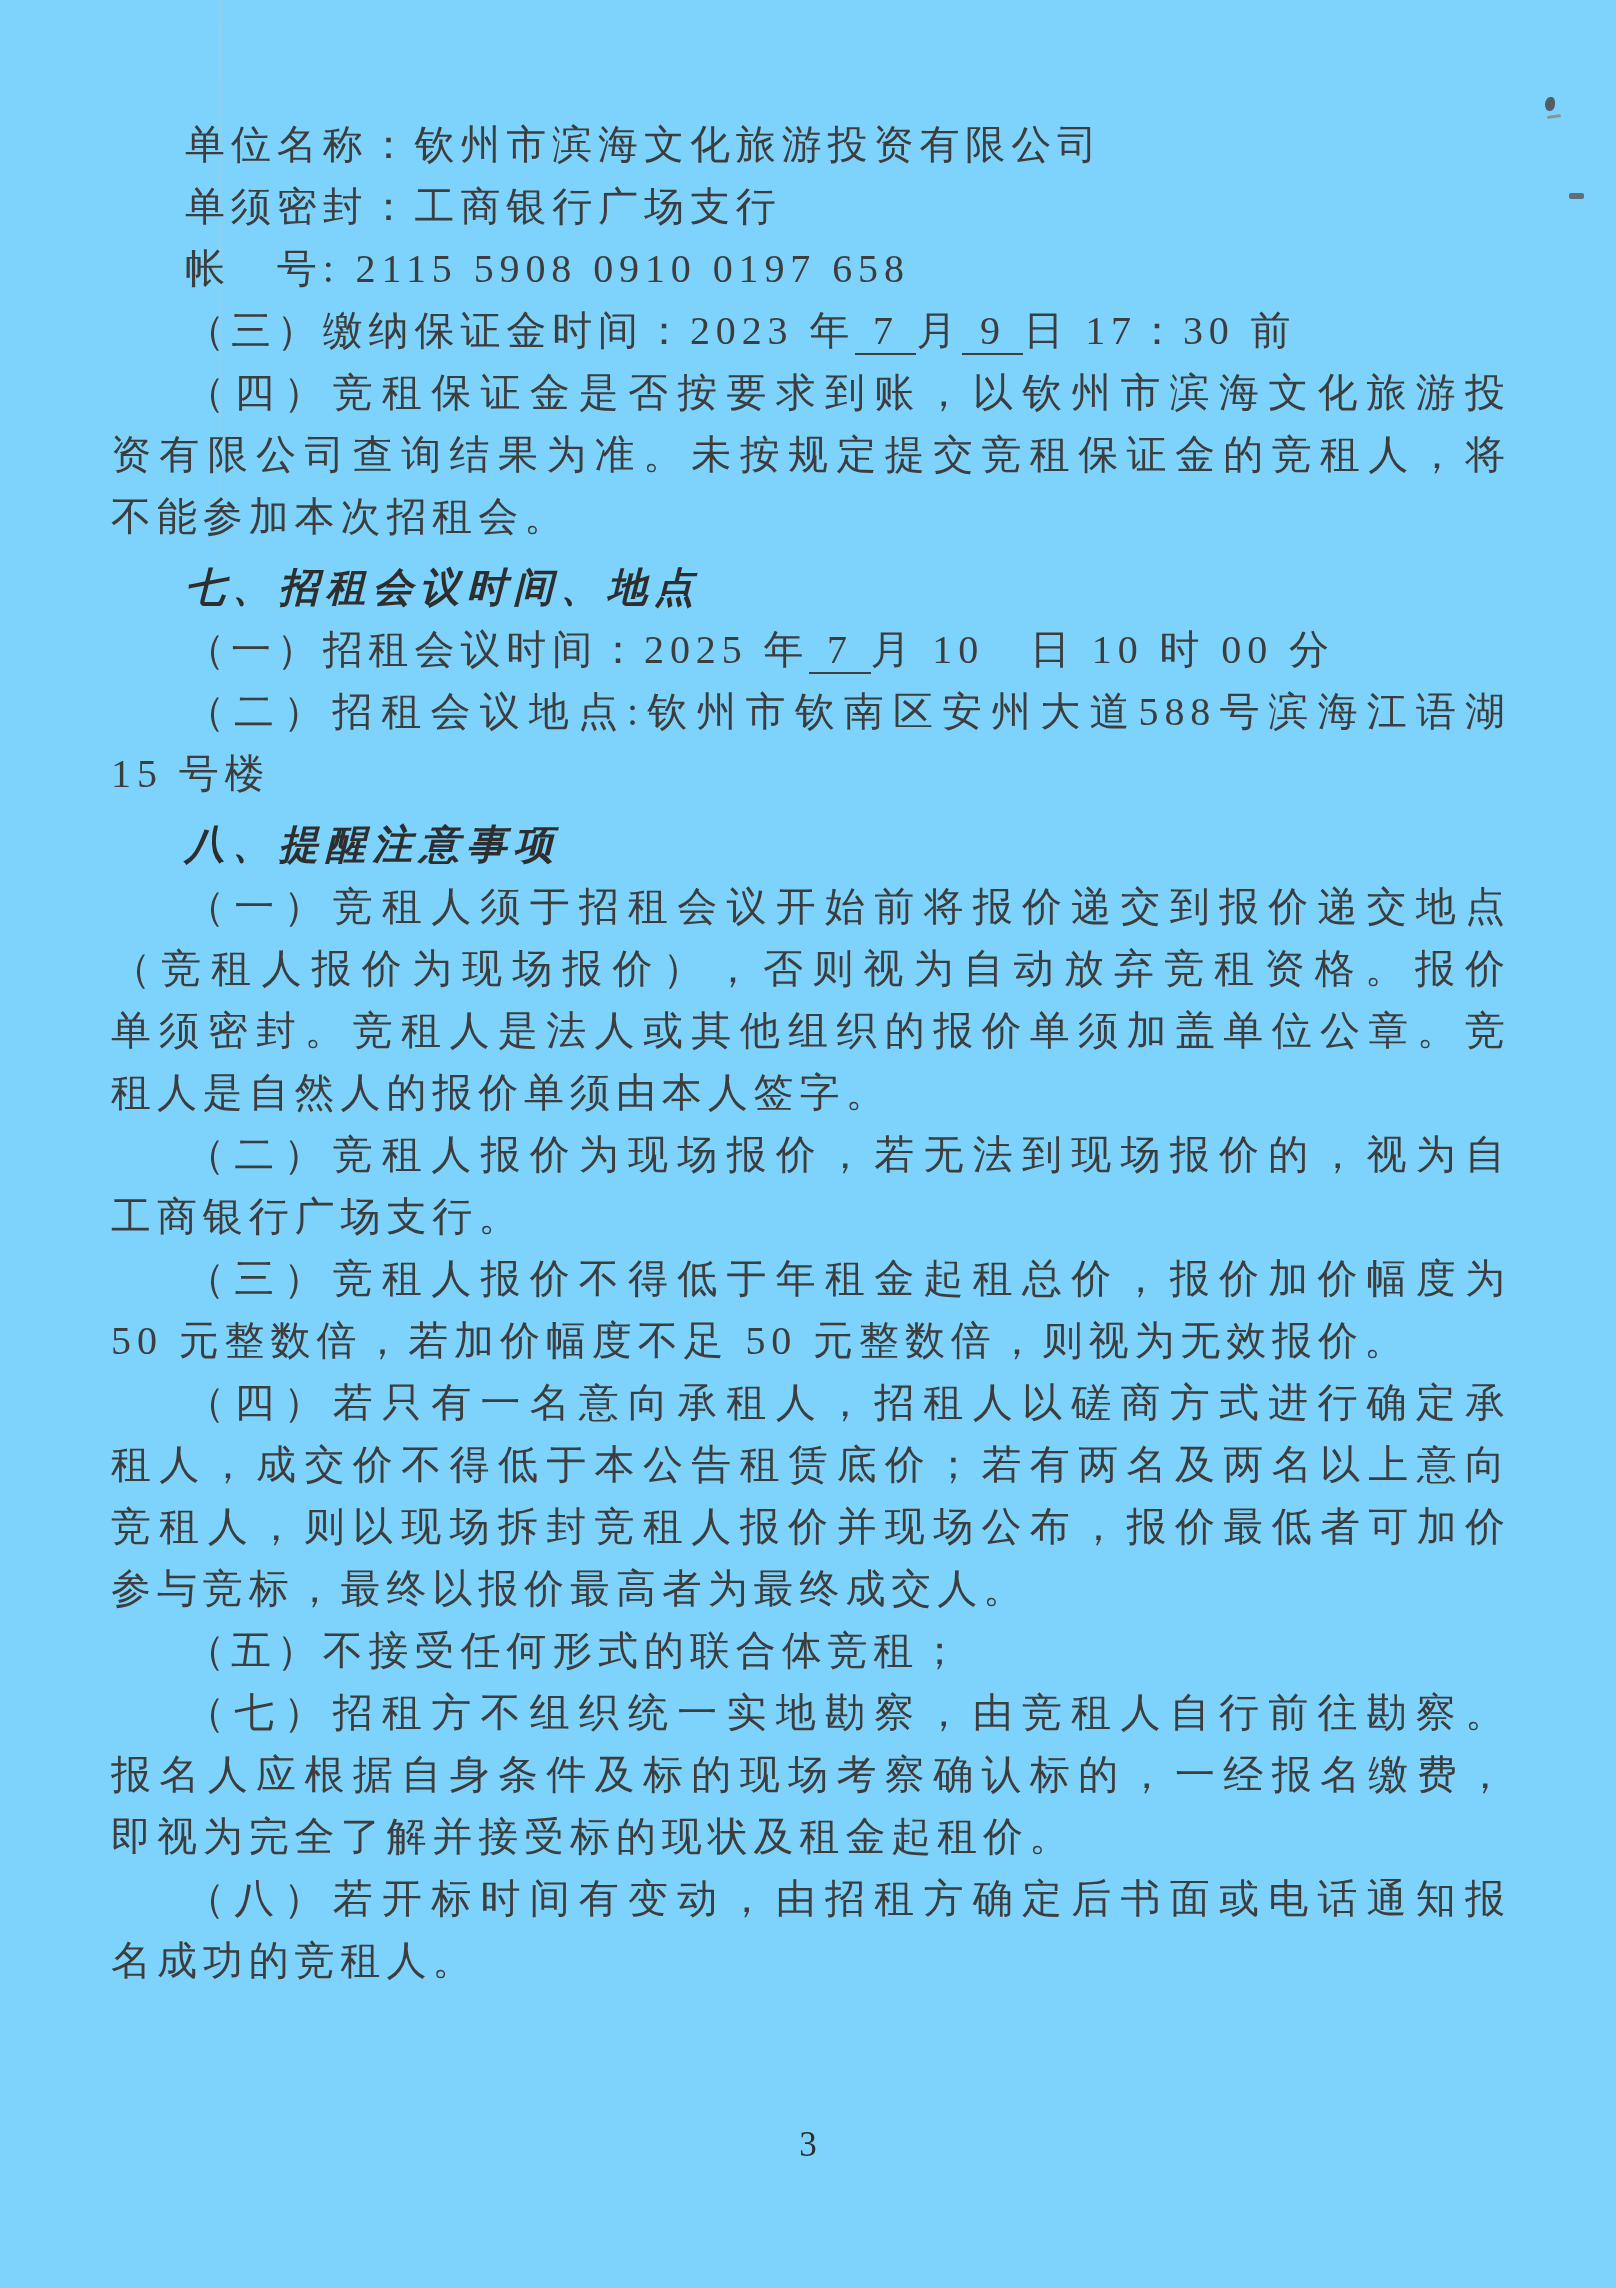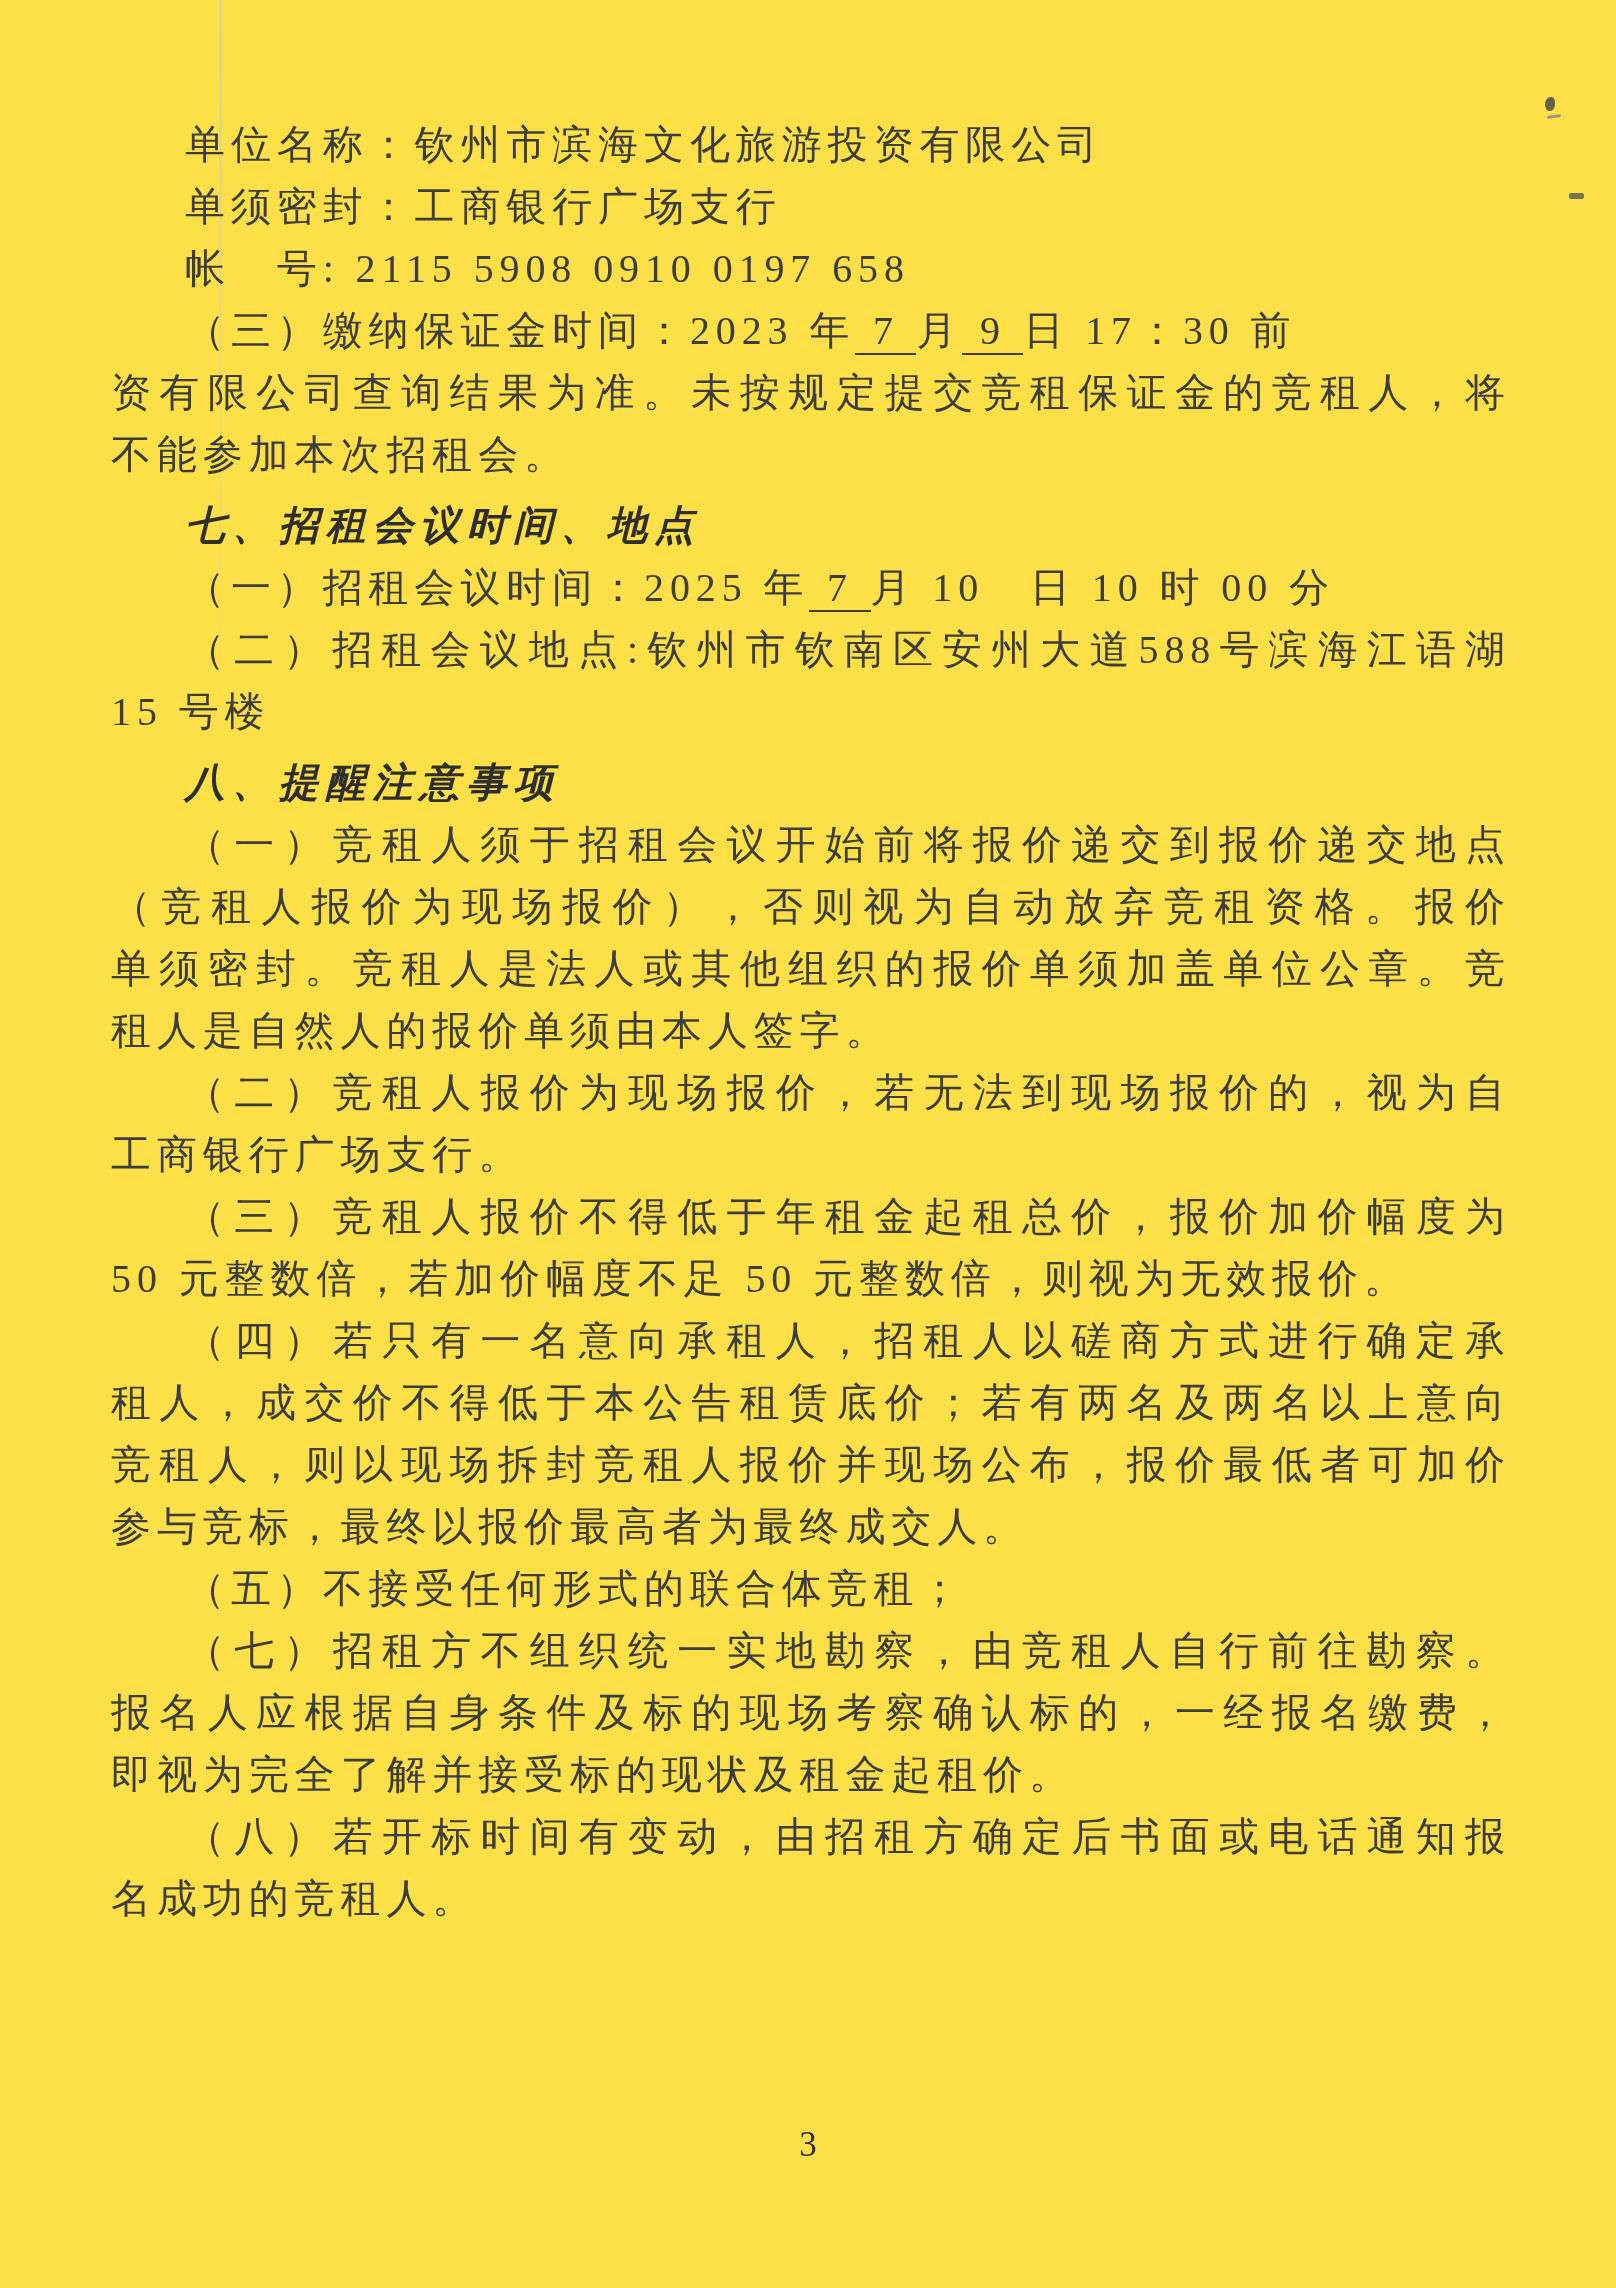--- a/index.html
+++ b/index.html
@@ -5,21 +5,21 @@
   html, body {
     margin: 0;
     padding: 0;
     background: #e9e9e9;
   }
   .page {
     position: relative;
     width: 1616px;
     height: 2289px;
     margin: 0 auto;
-    background: #fde047;
+    background: #7dd3fc;
     overflow: hidden;
     font-family: "Liberation Serif", "DejaVu Serif", serif;
     color: #3d3d3d;
   }
   
   .crease {
     position: absolute;
     left: 219px;
     top: 0;
     width: 2.9px;
@@ -112,20 +112,21 @@
   <div class="speck1"></div>
   <div class="speck2"></div>
 
   <div class="content">
     <p class="ln indent">单位名称：钦州市滨海文化旅游投资有限公司</p>
     <p class="ln indent">单须密封：工商银行广场支行</p>
     <p class="ln indent">帐　号: 2115 5908 0910 0197 658</p>
 
     <p class="ln indent"><span>（三）缴纳保证金时间：2023 年</span><span class="u">7</span><span>月</span><span class="u">9</span><span>日 17：30 前</span></p>
 
+    <p class="ln indent fill">（四）竞租保证金是否按要求到账，以钦州市滨海文化旅游投</p>
     <p class="ln fill">资有限公司查询结果为准。未按规定提交竞租保证金的竞租人，将</p>
     <p class="ln">不能参加本次招租会。</p>
 
     <p class="ln indent heading">七、招租会议时间、地点</p>
 
     <p class="ln indent"><span>（一）招租会议时间：2025 年</span><span class="u">7</span><span>月 10　日 10 时 00 分</span></p>
 
     <p class="ln indent fill">（二）招租会议地点:钦州市钦南区安州大道588号滨海江语湖</p>
     <p class="ln">15 号楼</p>
 

